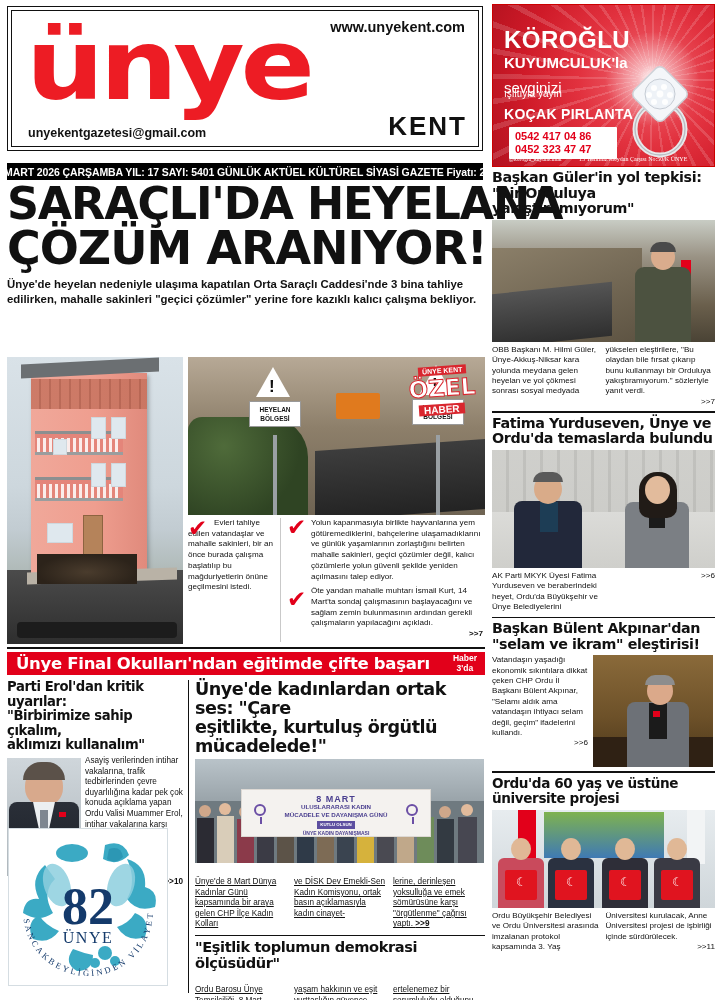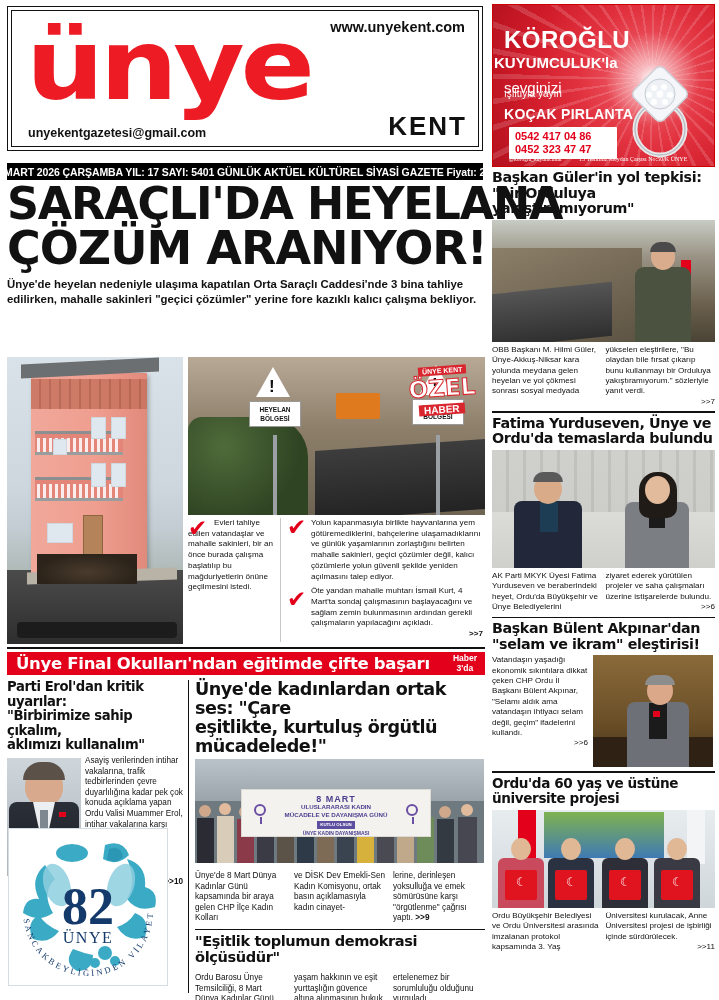--- a/index.html
+++ b/index.html
@@ -60,21 +60,21 @@
     background:
       radial-gradient(circle at 72% 46%, rgba(255,255,255,.95) 0%, rgba(255,255,255,.55) 8%, rgba(255,255,255,0) 26%),
       radial-gradient(circle at 70% 45%, #f06a74 0%, #e2323f 38%, #cf1a28 70%, #b3121f 100%);
     border:1px solid #c00;
   }
   .ad-rays{ position:absolute; inset:0; opacity:.5;
     background:repeating-conic-gradient(from 0deg at 72% 46%,
       rgba(255,255,255,.30) 0deg 2deg, rgba(255,255,255,0) 2deg 9deg);
   }
   .ad-t1{ position:absolute; left:11px; top:21px; font-size:24px; font-weight:bold; color:#fff; letter-spacing:0.5px; }
-  .ad-t2{ position:absolute; left:1px; top:49px; font-size:15px; font-weight:bold; color:#fff; }
+  .ad-t2{ position:absolute; left:11px; top:49px; font-size:15px; font-weight:bold; color:#fff; }
   .ad-t3{ position:absolute; left:11px; top:74px; font-size:15px; color:#fff; font-weight:300; }
   .ad-t4{ position:absolute; left:11px; top:83px; font-size:10px; color:#fff; font-weight:300; }
   .ad-t5{ position:absolute; left:11px; top:101px; font-size:14px; font-weight:bold; color:#fff; letter-spacing:.3px;}
   .ad-phones{
     position:absolute; left:16px; top:122px; width:108px; background:#fff;
     padding:3px 6px; color:#e2001a; font-weight:bold; font-size:11px; line-height:13px;
     border-radius:1px;
   }
   .ad-foot{ position:absolute; left:16px; bottom:4px; font-size:5.5px; color:#fff; font-family:"Liberation Serif",serif;}
   .ad-foot2{ position:absolute; left:86px; bottom:4px; font-size:6px; color:#fff; font-family:"Liberation Serif",serif;}
@@ -241,21 +241,21 @@
     border:1px solid #ddd9d4; color:#3f3f7a; text-align:center;
     font-size:6px; line-height:8px; padding-top:5px; font-weight:bold;
   }
   .banner8 .b8-1{ font-size:9px; color:#4a3f8f; letter-spacing:1px; }
   .banner8 .b8-2{ font-size:6.2px; color:#4a3f8f; }
   .banner8 .b8-3{ font-size:4.4px; background:#5d4fa0; color:#fff; display:inline-block; padding:0 3px; margin-top:2px;}
   .banner8 .b8-4{ font-size:5px; color:#4a3f8f; }
   .vfx{ position:absolute; width:12px; height:12px; border:2px solid #6b4fa5; border-radius:50%; }
   .vfx::after{ content:""; position:absolute; left:4px; top:11px; width:2px; height:7px; background:#6b4fa5;}
 
-  .cols3{ display:flex; gap:7px; margin-top:8px; }
+  .cols3{ display:flex; gap:7px; margin-top:14px;text-decoration:underline; }
   .cols3 .c{ flex:1; font-size:8.2px; line-height:10.6px; color:#111; }
 
   .mid-h2{
     font-family:"DejaVu Sans",sans-serif; font-weight:bold; color:#111;
     font-size:14.6px; line-height:16px; letter-spacing:-0.4px; margin-top:5px;
     border-top:1px solid #111; padding-top:3px;
   }
 
   .minis{ display:flex; gap:6px; margin-top:5px; align-items:stretch; }
   .mini{
@@ -441,21 +441,21 @@
       <span class="chk" style="left:0px; top:0px;">✔</span>
       <div class="btext" style="text-indent:26px;">Evleri tahliye edilen vatandaşlar ve mahalle sakinleri, bir an önce burada çalışma başlatılıp bu mağduriyetlerin önüne geçilmesini istedi.</div>
     </div>
     <div class="bcol-b">
       <div class="b-item" style="position:relative; min-height:56px;">
         <span class="chk" style="left:0px; top:-1px;">✔</span>
         <div class="btext" style="padding-left:24px;">Yolun kapanmasıyla birlikte hayvanlarına yem götüremediklerini, bahçelerine ulaşamadıklarını ve günlük yaşamlarının zorlaştığını belirten mahalle sakinleri, geçici çözümler değil, kalıcı çözümlerle yolun güvenli şekilde yeniden açılmasını talep ediyor.</div>
       </div>
       <div class="b-item" style="position:relative; margin-top:4px;">
         <span class="chk" style="left:0px; top:3px;">✔</span>
-        <div class="btext" style="padding-left:24px;">Öte yandan mahalle muhtarı İsmail Kurt, 4 Mart'ta sondaj çalışmasının başlayacağını ve sağlam zemin bulunmasının ardından gerekli çalışmaların yapılacağını açıkladı.</div>
+        <div class="btext" style="padding-left:24px;">Öte yandan mahalle muhtarı İsmail Kurt, 14 Mart'ta sondaj çalışmasının başlayacağını ve sağlam zemin bulunmasının ardından gerekli çalışmaların yapılacağını açıkladı.</div>
         <div class="btext ref" style="text-align:right;">&gt;&gt;7</div>
       </div>
     </div>
   </div>
 
   <div class="rule" style="left:7px; top:647px; width:478px; height:1.5px;"></div>
 
   <div class="redbanner">
     <div class="rb-title">Ünye Final Okulları'ndan eğitimde çifte başarı</div>
     <div class="rb-ref">
@@ -647,21 +647,20 @@
               <div class="b"></div>
               <div class="nk"></div>
               <div class="hr"></div>
               <div class="h"></div>
             </div>
         </div>
       </div>
       <div class="r-cols">
         <div class="c">AK Parti MKYK Üyesi Fatima Yurduseven ve beraberindeki heyet, Ordu'da Büyükşehir ve Ünye Belediyelerini</div>
         <div class="c">
-          <div>ziyaret ederek yürütülen projeler ve saha çalışmaları üzerine istişarelerde bulundu.</div>
           <div class="r-ref">&gt;&gt;6</div>
         </div>
       </div>
     </div>
 
     <div class="r-divider"></div>
 
     <div>
       <div class="r-h">Başkan Bülent Akpınar'dan</div>
       <div class="r-h">"selam ve ikram" eleştirisi!</div>

